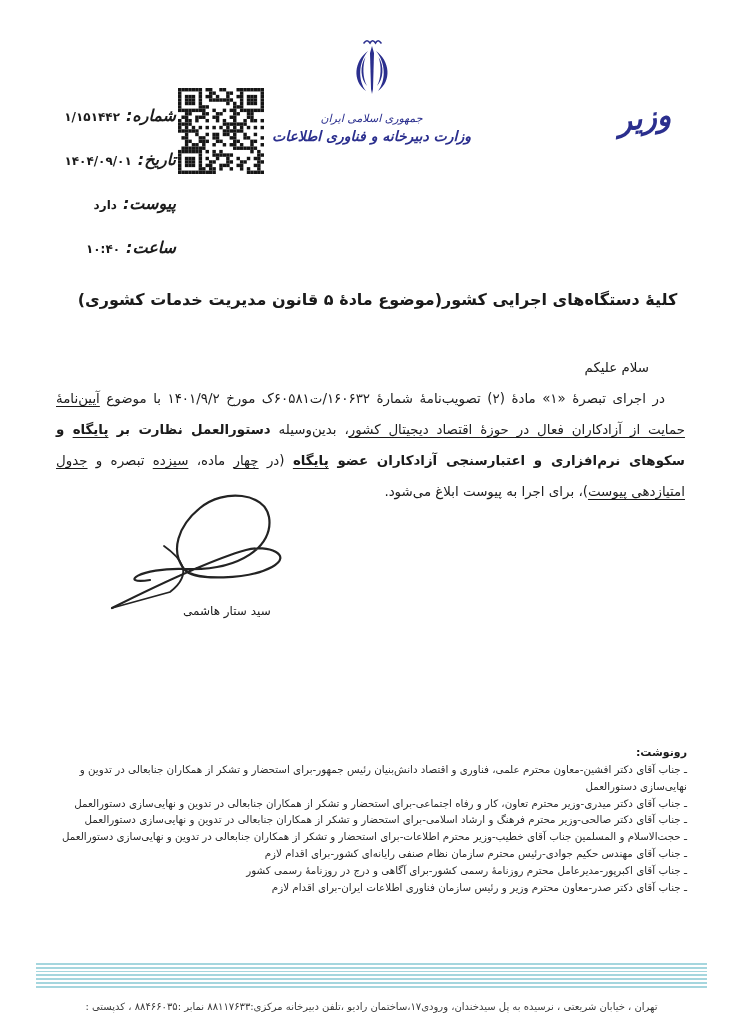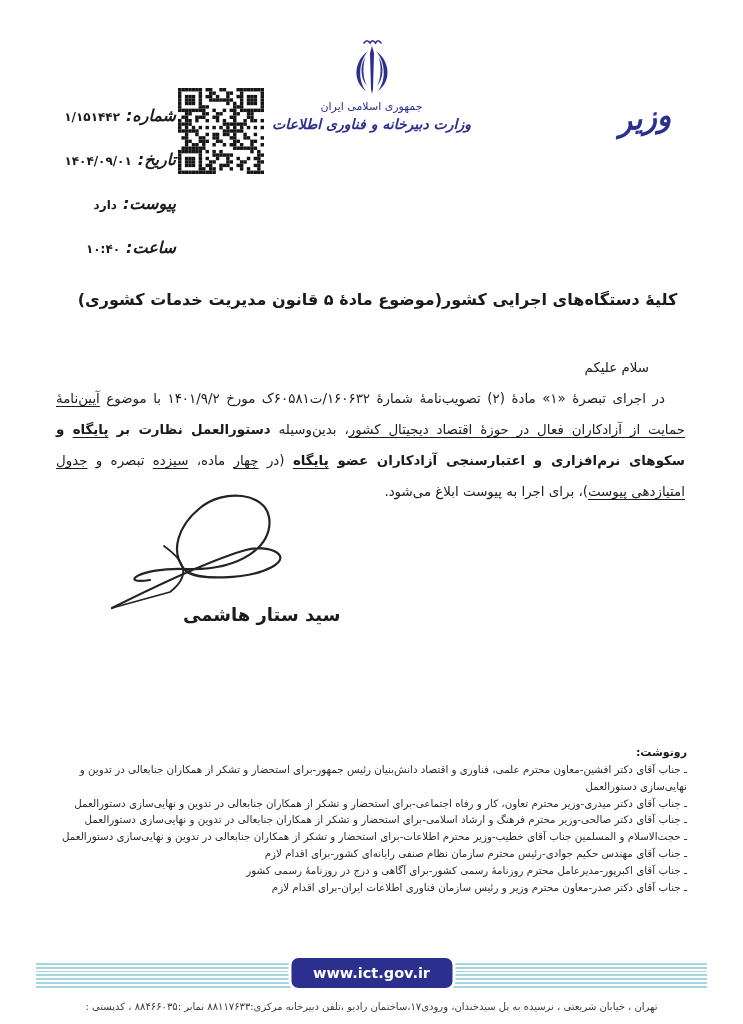--- a/index.html
+++ b/index.html
@@ -13,39 +13,39 @@
   .minister{
     position:absolute; top:100px; right:72px;
     font-size:30px; font-weight:bold; font-style:italic;
     color:#2b2f8e; transform:rotate(-7deg);
   }
   .emblem-block{
     position:absolute; top:38px; left:50%; transform:translateX(-50%);
     width:240px; text-align:center; color:#2b2f8e;
   }
   .emblem-svg{display:block; margin:0 auto;}
-  .emblem-cap1{font-size:11px; margin-top:2px;}
+  .emblem-cap1{font-size:11px; font-style:italic; margin-top:14px;}
   .emblem-cap2{font-size:14px; font-weight:bold; font-style:italic; margin-top:3px;}
   .qr{position:absolute; top:88px; left:178px; width:86px; height:86px;}
   .meta-block{position:absolute; top:90px; left:26px; width:150px; direction:rtl;}
   .meta-row{display:flex; align-items:baseline; gap:6px; margin-bottom:7px; line-height:20px; justify-content:flex-start;}
   .meta-label{font-weight:bold; font-style:italic; font-size:16px;margin-top:16px;}
   .meta-value{font-size:12px; font-weight:bold;}
   
   .recipient{
     position:absolute; top:290px; left:0; right:0;
     text-align:center; font-size:16px; font-weight:bold; letter-spacing:0;padding-left:12px;
   }
   .letter-body{position:absolute; top:352px; right:58px; left:56px; font-size:13.4px; line-height:31px;}
   .salutation{padding-right:36px;}
   .paragraph{text-align:justify; text-indent:20px;}
   .paragraph .b{font-weight:bold;}
   .paragraph .u, .u{text-decoration:underline; text-underline-offset:3px; text-decoration-thickness:1px;}
   .signature-svg{position:absolute; top:484px; left:100px;}
-  .signer-name{position:absolute; top:604px; left:183px; font-size:18px; font-weight:bold;}
+  .signer-name{position:absolute; top:604px; left:183px; font-size:12px; font-weight:normal;}
   
   .cc-block{position:absolute; top:746px; right:56px; left:48px; direction:rtl;}
   .cc-heading{font-size:11px; font-weight:bold; margin-bottom:2px;}
   .cc-item{font-size:10.3px; line-height:16.8px; color:#2a2a2a; text-align:right;}
   
   .stripes{
     position:absolute; top:963px; left:36px; right:36px; height:26px;
     background:repeating-linear-gradient(180deg,#a5d6de 0 1.8px,#ffffff 1.8px 3.8px);
   }
   .url-pill{
@@ -434,16 +434,15 @@
         <div class="cc-item">ـ جناب آقای دکتر میدری-وزیر محترم تعاون، کار و رفاه اجتماعی-برای استحضار و تشکر از همکاران جنابعالی در تدوین و نهایی‌سازی دستورالعمل</div>
         <div class="cc-item">ـ جناب آقای دکتر صالحی-وزیر محترم فرهنگ و ارشاد اسلامی-برای استحضار و تشکر از همکاران جنابعالی در تدوین و نهایی‌سازی دستورالعمل</div>
         <div class="cc-item">ـ حجت‌الاسلام و المسلمین جناب آقای خطیب-وزیر محترم اطلاعات-برای استحضار و تشکر از همکاران جنابعالی در تدوین و نهایی‌سازی دستورالعمل</div>
         <div class="cc-item">ـ جناب آقای مهندس حکیم جوادی-رئیس محترم سازمان نظام صنفی رایانه‌ای کشور-برای اقدام لازم</div>
         <div class="cc-item">ـ جناب آقای اکبرپور-مدیرعامل محترم روزنامۀ رسمی کشور-برای آگاهی و درج در روزنامۀ رسمی کشور</div>
         <div class="cc-item">ـ جناب آقای دکتر صدر-معاون محترم وزیر و رئیس سازمان فناوری اطلاعات ایران-برای اقدام لازم</div>
       </div>
   </div>
 
   <div class="stripes"></div>
-  <div class="url-pill">www.ict.gov.ir</div>
   <div class="address">تهران ، خیابان شریعتی ، نرسیده به پل سیدخندان، ورودی۱۷،ساختمان رادیو ،تلفن دبیرخانه مرکزی:۸۸۱۱۷۶۳۳ نمابر :۸۸۴۶۶۰۳۵ ، کدپستی :</div>
 
 </div>
 
 </body></html>

